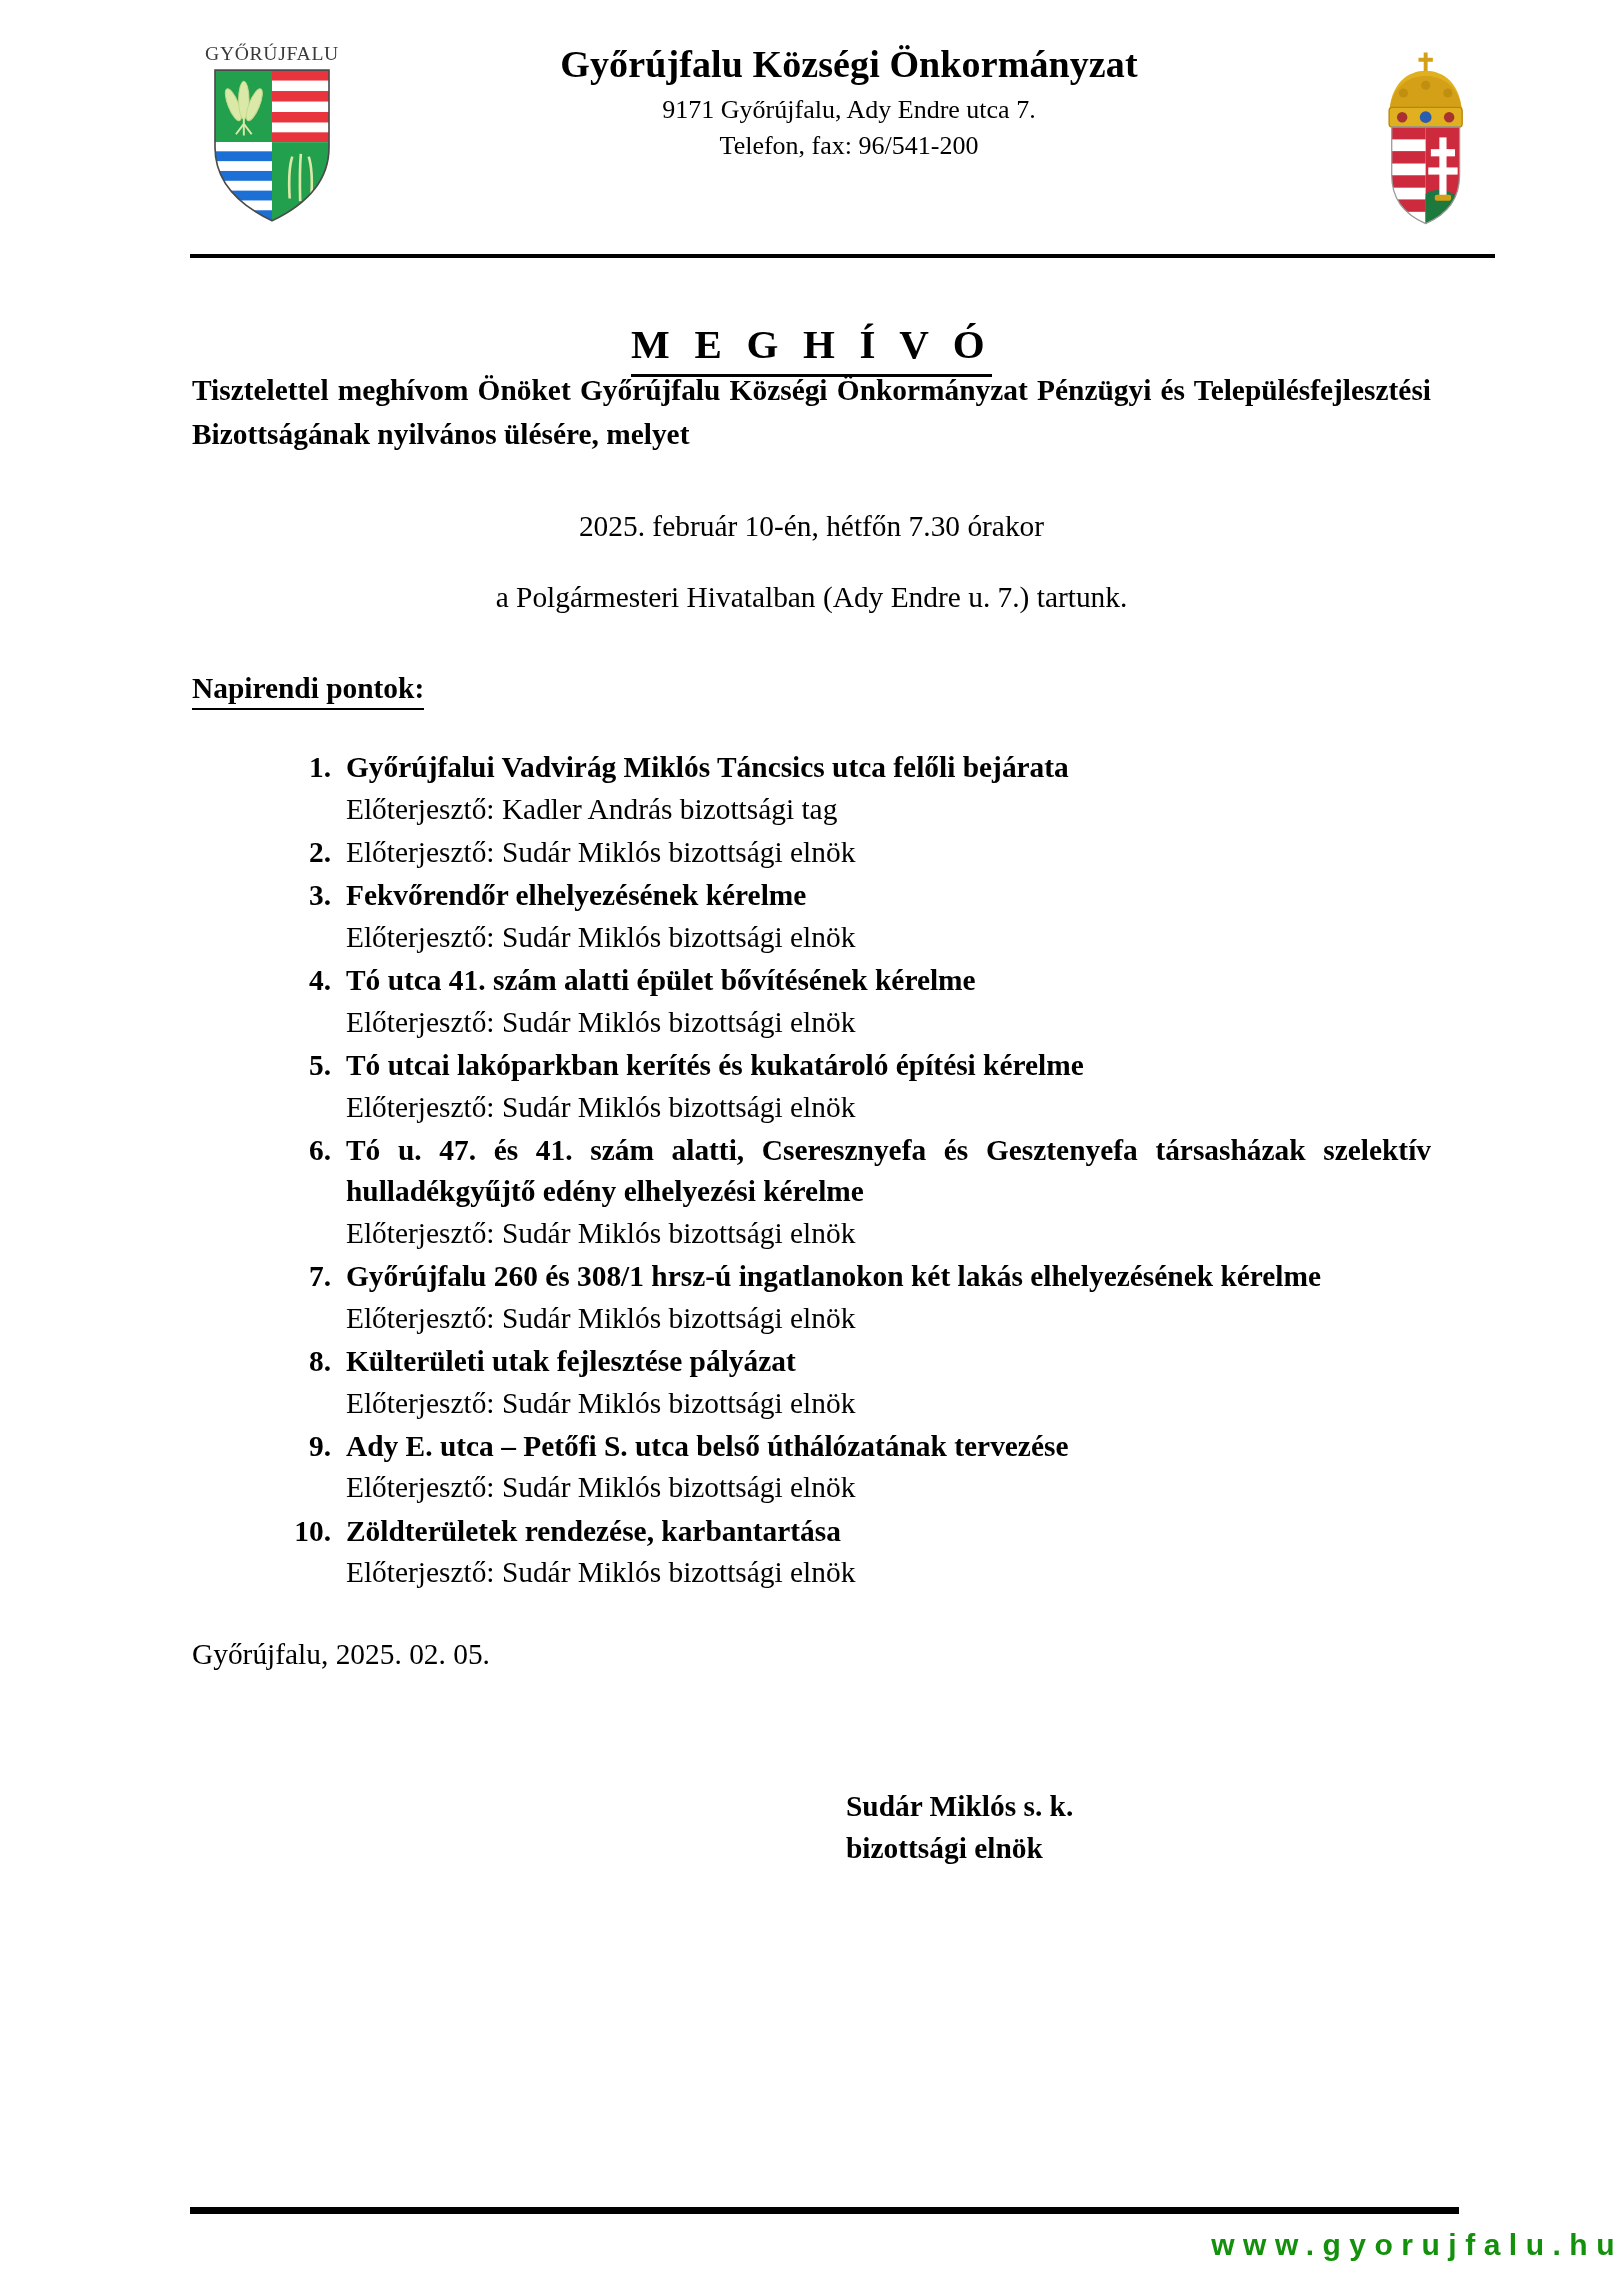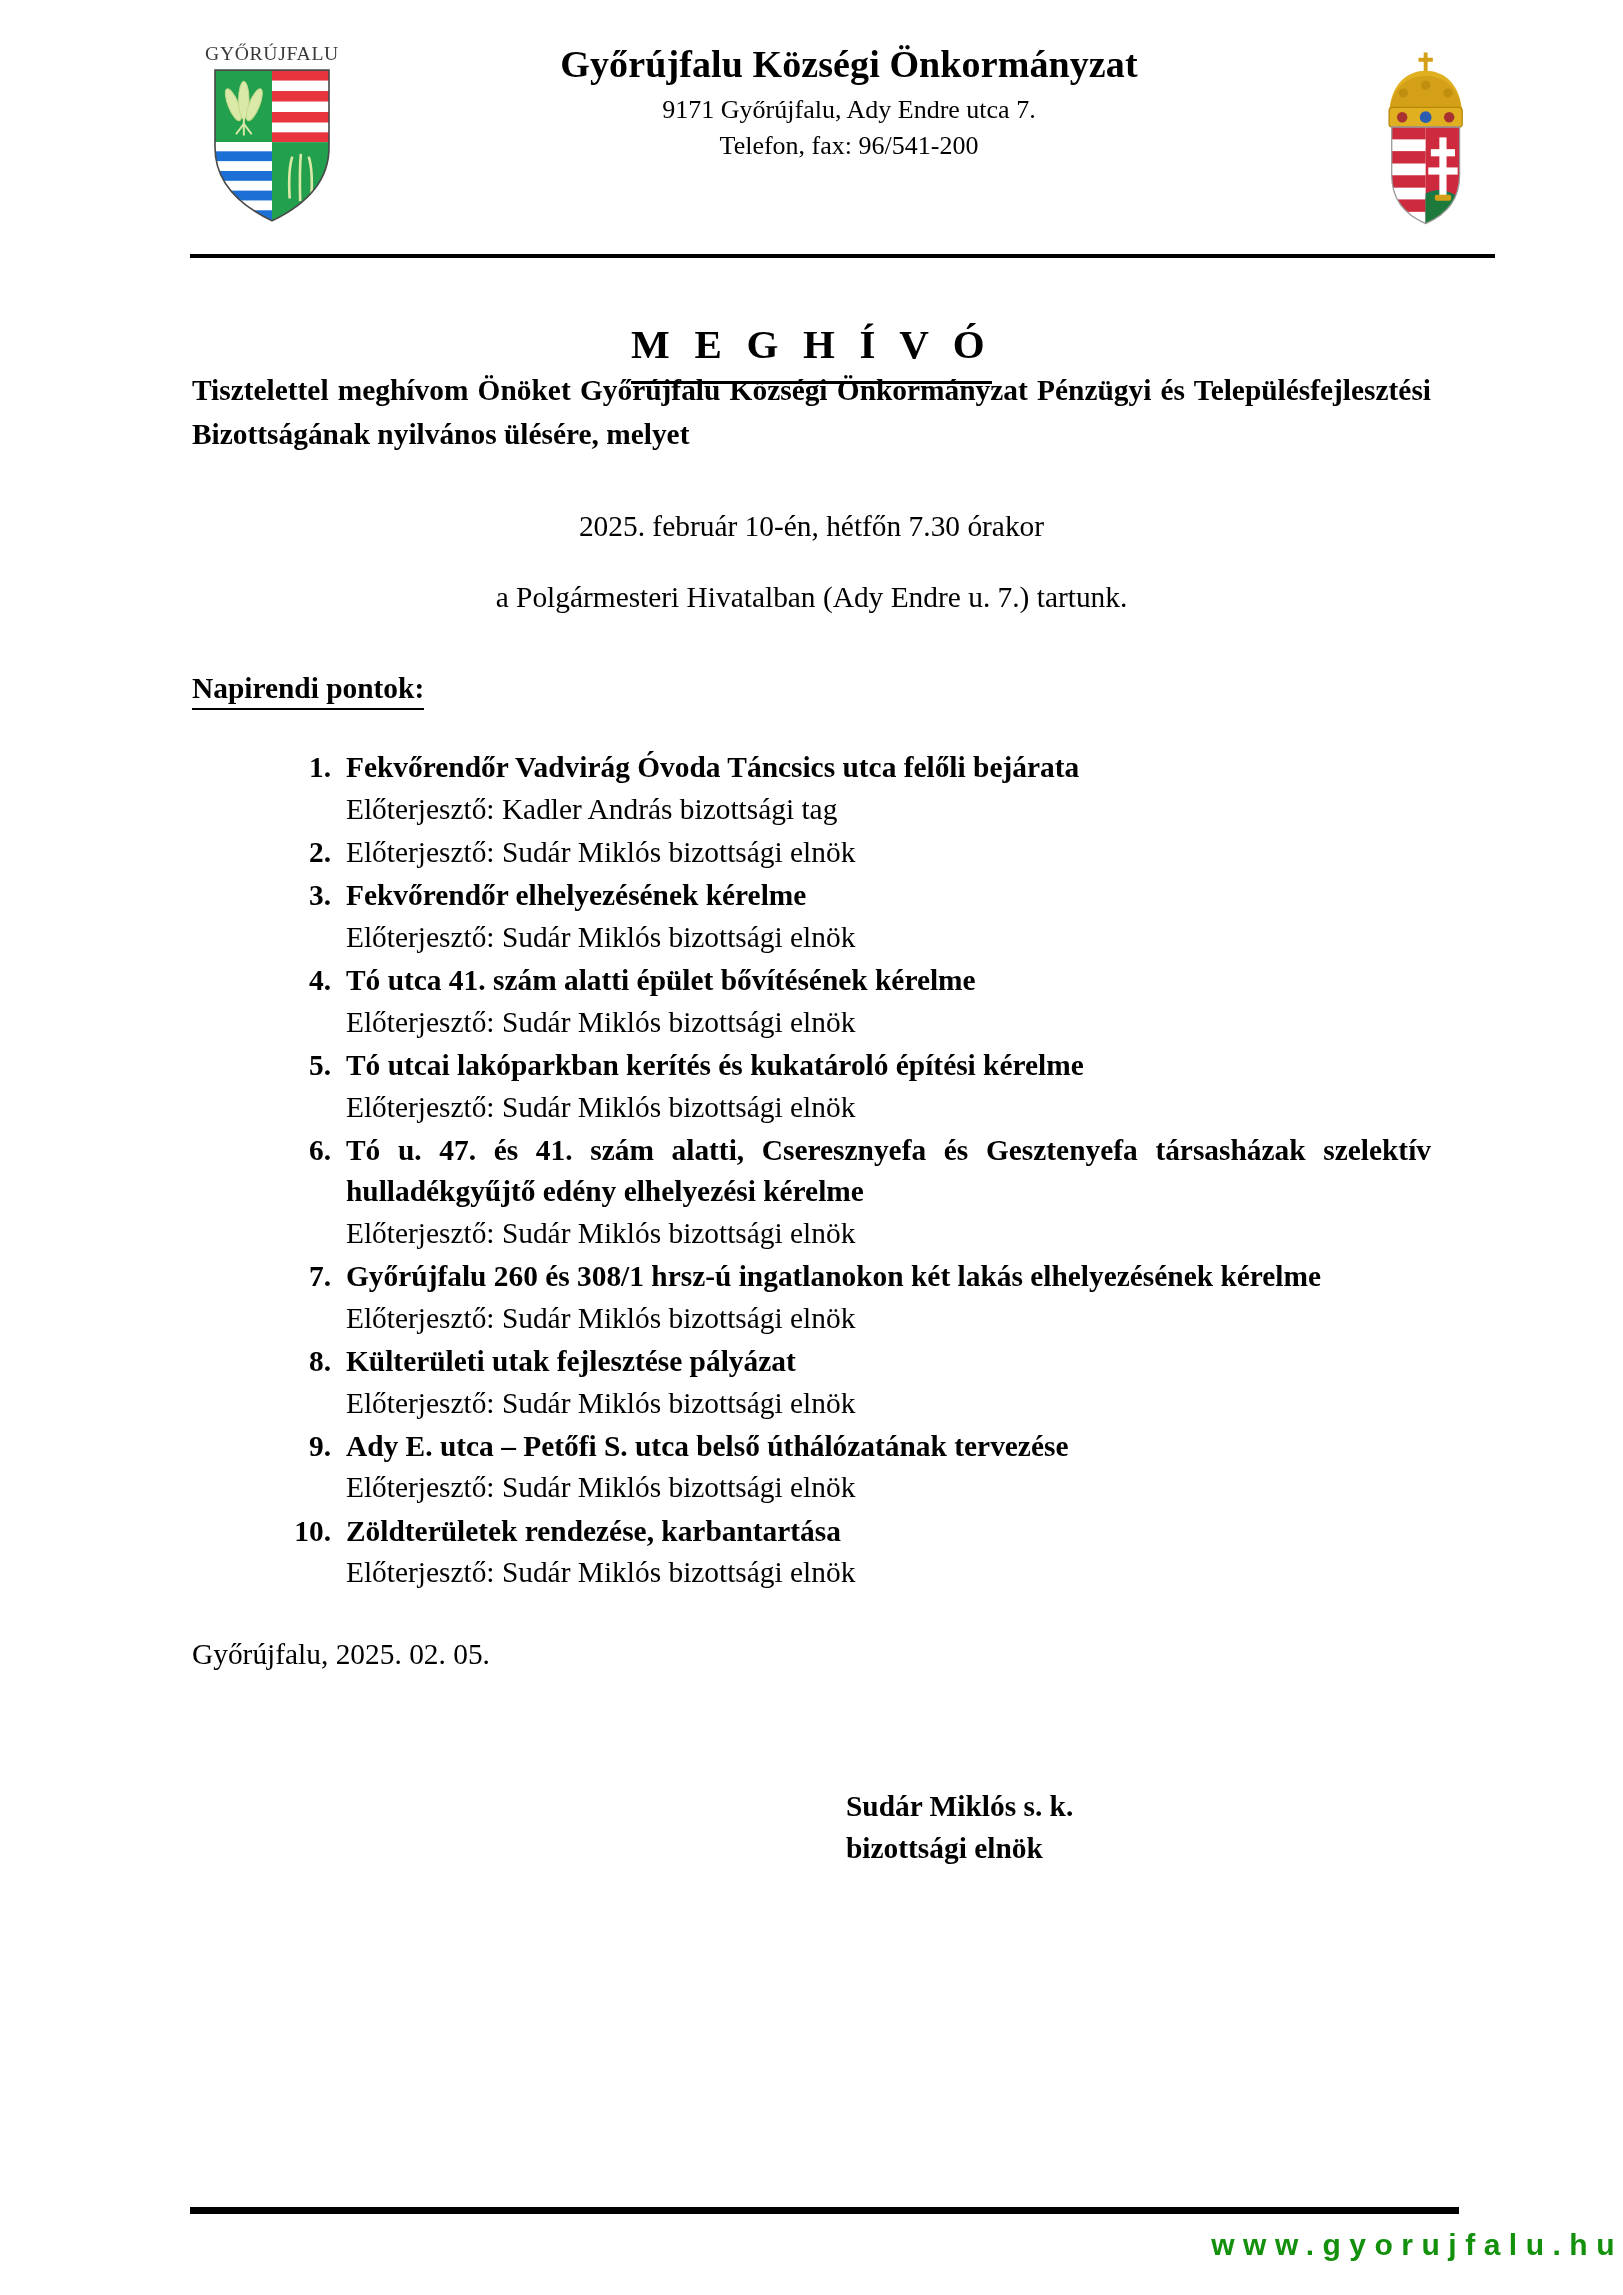--- a/index.html
+++ b/index.html
@@ -88,21 +88,21 @@
   .doc-title {
     text-align: center;
     font-size: 41px;
     font-weight: bold;
     letter-spacing: 7.2px;
     margin-top: 11.8px;
     margin-bottom: 0;
   }
   .doc-title span {
     border-bottom: 3.3px solid #000;
-    padding-bottom: 14px;
+    padding-bottom: 7px;
   }
 
   .intro {
     font-size: 29.4px;
     font-weight: bold;
     text-align: justify;
     line-height: 1.52;
   }
 
   .when {
@@ -314,21 +314,21 @@
     </div>
 
     <div class="agenda-heading">
       <span>Napirendi pontok:</span>
     </div>
 
     <div class="agenda">
 
       <div class="agenda-item">
         <div class="agenda-num">1.</div>
-        <div class="agenda-title">Fekvőrendőr Vadvirág Óvoda Táncsics utca felőli bejárata</div>
+        <div class="agenda-title">Győrújfalui Vadvirág Miklós Táncsics utca felőli bejárata</div>
         <div class="agenda-sub">Előterjesztő: Kadler András bizottsági tag</div>
       </div>
 
       <div class="agenda-item">
         <div class="agenda-num">2.</div>
         <div class="agenda-sub">Előterjesztő: Sudár Miklós bizottsági elnök</div>
       </div>
 
       <div class="agenda-item">
         <div class="agenda-num">3.</div>

